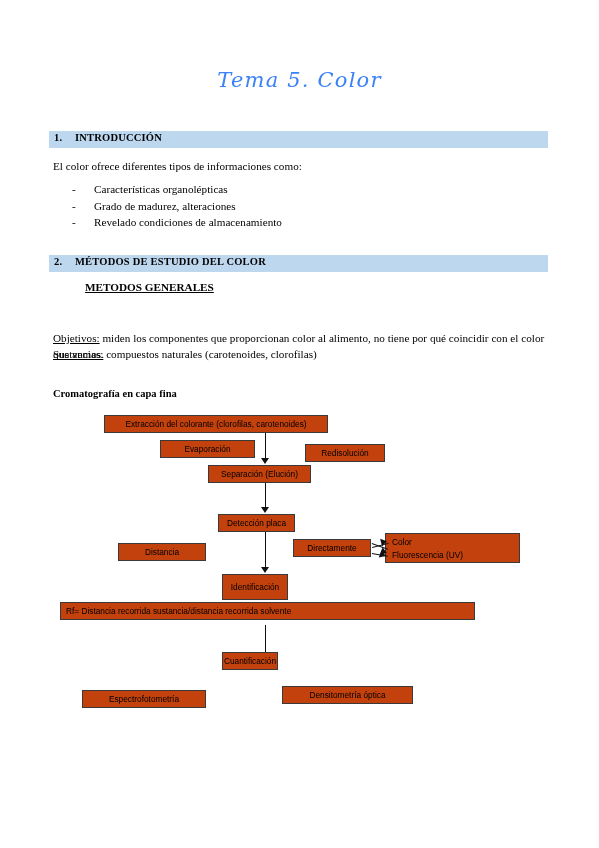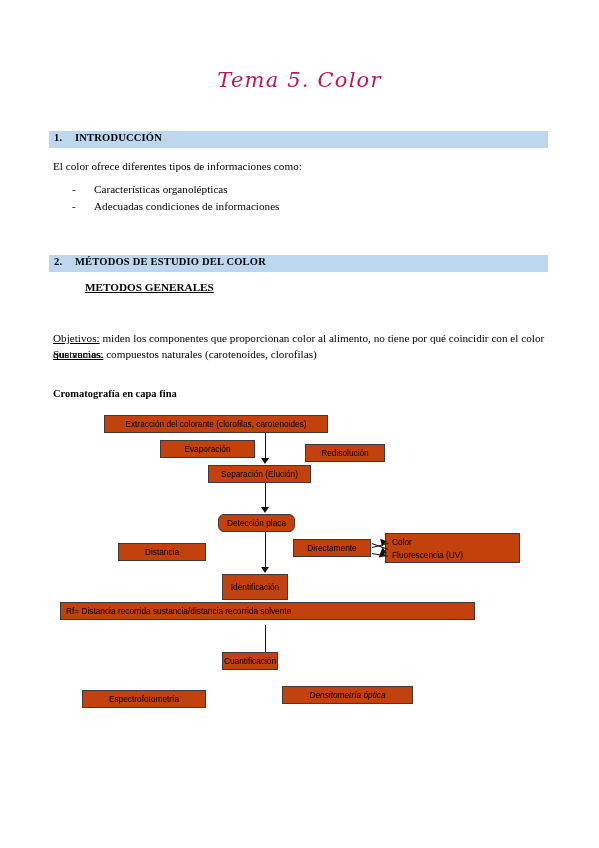--- a/index.html
+++ b/index.html
@@ -28,21 +28,21 @@
   .doc-title {
     position: absolute;
     left: 0;
     top: 68px;
     width: 599px;
     text-align: center;
     font-family: "DejaVu Serif", serif;
     font-size: 21px;
     font-style: italic;
     letter-spacing: 1.2px;
-    color: #be185d;
+    color: #3b82f6;
   }
 
   
   .section-bar {
     position: absolute;
     left: 49px;
     width: 499px;
     height: 17px;
     background: #bdd7ee;
   }
@@ -176,21 +176,24 @@
     <span class="ttl">INTRODUCCIÓN</span>
   </div>
 
   <div class="para" style="top:158px;">El color ofrece diferentes tipos de informaciones como:</div>
 
   <div class="bullets" style="top:181px;">
     <span class="row">
       <span class="dash">-</span><span>Características organolépticas</span>
     </span>
     <span class="row">
-      <span class="dash">-</span><span>Adecuadas condiciones de informaciones</span>
+      <span class="dash">-</span><span>Grado de madurez, alteraciones</span>
+    </span>
+    <span class="row">
+      <span class="dash">-</span><span>Revelado condiciones de almacenamiento</span>
     </span>
   </div>
 
   <div class="section-bar" style="top:255px;">
     <span class="num">2.</span>
     <span class="ttl">MÉTODOS DE ESTUDIO DEL COLOR</span>
   </div>
 
   <div class="sub-head" style="top:281px;">METODOS GENERALES</div>
 
@@ -213,21 +216,21 @@
 
     <div class="fbox center" style="left:160px; top:440px; width:95px; height:18px;">Evaporación</div>
 
     <div class="fbox center" style="left:305px; top:444px; width:80px; height:18px;">Redisolución</div>
 
     <div class="fbox center" style="left:208px; top:465px; width:103px; height:18px;">Separación (Elución)</div>
 
     <div class="arrow-v" style="left:265px; top:483px; height:24px;"></div>
     <div class="arrow-head-down" style="left:261px; top:507px;"></div>
 
-    <div class="fbox center" style="left:218px; top:514px; width:77px; height:18px;border-radius:6px;">Detección placa</div>
+    <div class="fbox center" style="left:218px; top:514px; width:77px; height:18px;">Detección placa</div>
 
     <div class="arrow-v" style="left:265px; top:532px; height:35px;"></div>
     <div class="arrow-head-down" style="left:261px; top:567px;"></div>
 
     <div class="fbox center" style="left:118px; top:543px; width:88px; height:18px;">Distancia</div>
 
     <div class="fbox center" style="left:293px; top:539px; width:78px; height:18px;">Directamente</div>
 
     <div class="fbox two-line" style="left:385px; top:533px; width:135px; height:30px;">
       <div>Color</div>
@@ -247,17 +250,17 @@
 
     <div class="fbox" style="left:60px; top:602px; width:415px; height:18px;">Rf= Distancia recorrida sustancia/distancia recorrida solvente</div>
 
     <div class="arrow-v" style="left:265px; top:625px; height:28px;"></div>
     <div class="arrow-head-down" style="left:261px; top:653px;"></div>
 
     <div class="fbox center" style="left:222px; top:652px; width:56px; height:18px;">Cuantificación</div>
 
     <div class="fbox center" style="left:82px; top:690px; width:124px; height:18px;">Espectrofotometría</div>
 
-    <div class="fbox center" style="left:282px; top:686px; width:131px; height:18px;font-style:italic;">Densitometría óptica</div>
+    <div class="fbox center" style="left:282px; top:686px; width:131px; height:18px;">Densitometría óptica</div>
 
   </div>
 
 </div>
 
 </body></html>

